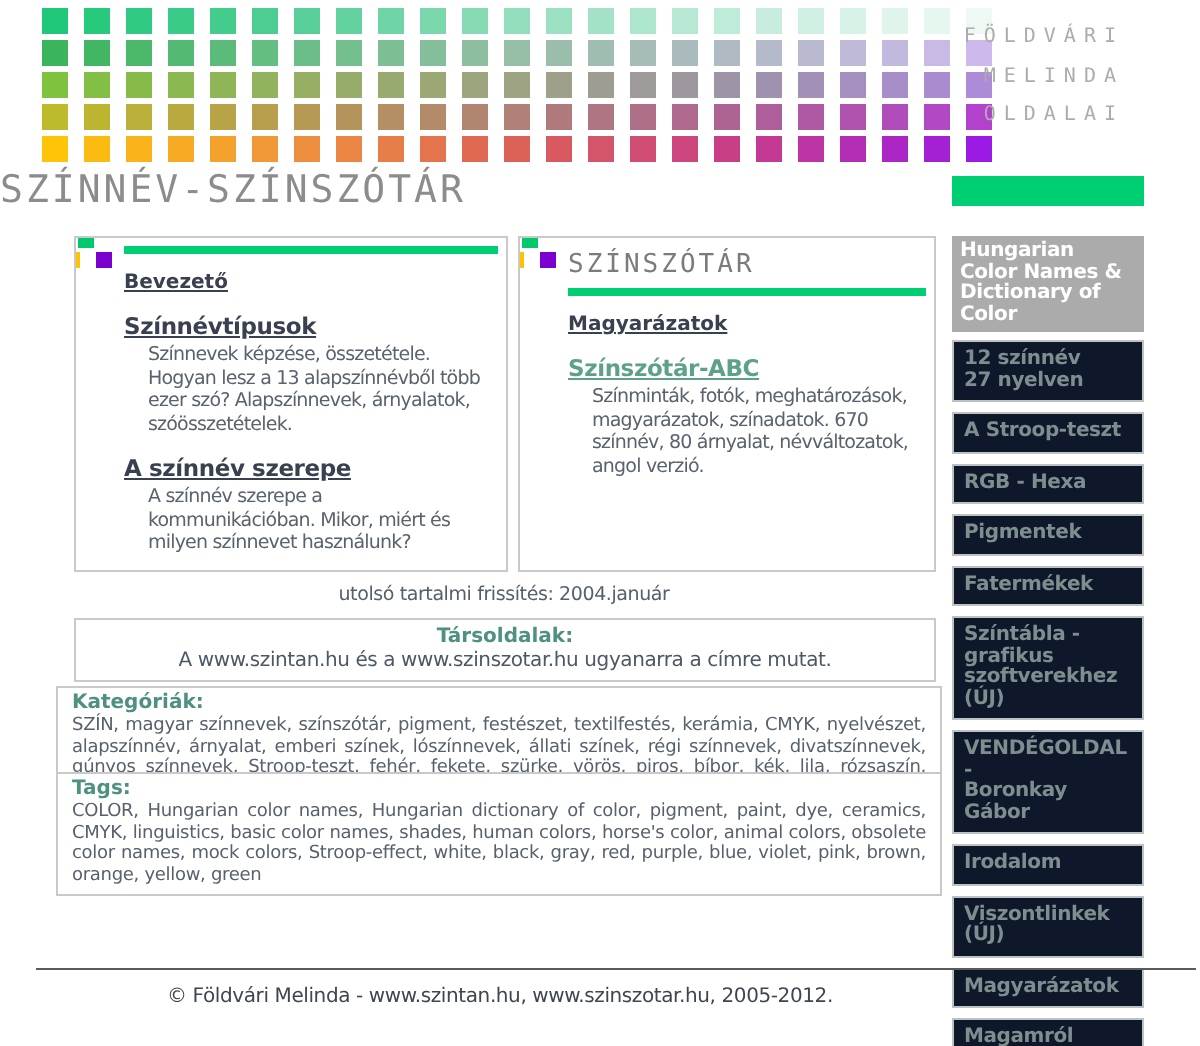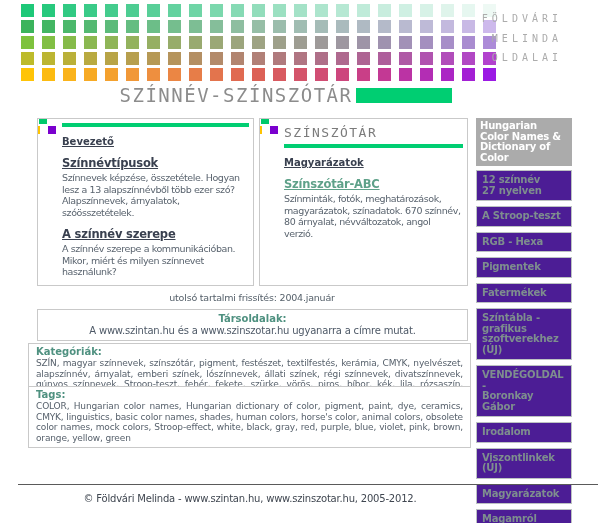--- a/index.html
+++ b/index.html
@@ -10,21 +10,21 @@
   .grid { position:absolute; left:21px; top:4px; display:grid;
           grid-template-columns:repeat(23,13px); grid-auto-rows:13px;
           column-gap:8px; row-gap:3px; }
   .gridsq { width:13px; height:13px; }
   .author { position:absolute; top:9px; right:38px; text-align:right;
             font-family:"DejaVu Sans Mono", monospace; font-size:10px;
             letter-spacing:4px; line-height:19.5px; color:#ACACAC; white-space:nowrap; }
 
   
   .titlerow { position:absolute; top:84px; left:0; right:28px; display:flex;
-              justify-content:center; align-items:center; gap:4px; }
+              justify-content:space-between; align-items:center; gap:4px; }
   .title { font-family:"DejaVu Sans Mono", monospace; font-size:19px;
            letter-spacing:1.5px; color:#8C8C8C; white-space:nowrap; }
   .titleblock { width:96px; height:15px; }
 
   
   .box { position:absolute; box-sizing:border-box; border:1px solid #C9C9C9; background:#fff; }
 
   
   .col { top:118px; height:168px; overflow:hidden; }
   #col0 { left:37px; width:217px; }
@@ -36,30 +36,30 @@
   .colhead { margin:6px 0 0 24px; font-family:"DejaVu Sans Mono", monospace;
              font-size:13px; letter-spacing:1.5px; color:#7B7B7B; }
   .greenbar { margin:4px 4px 0 24px; height:4px; }
   .colcontent { padding:0 6px 0 24px; }
   .link-sm { display:block; width:max-content; margin-top:9px; font-size:10px; font-weight:bold;
              color:#39404F; text-decoration:underline; cursor:pointer; }
   .link-lg { display:block; width:max-content; margin-top:9px; font-size:11.5px; font-weight:bold;
              color:#39404F; text-decoration:underline; white-space:nowrap;
              letter-spacing:-0.2px; cursor:pointer; }
   .link-lg.teal { color:#5EA189; }
-  .desc { margin:2px 0 0 0; font-size:9.5px; line-height:11.5px;
+  .desc { margin:2px 0 0 12px; font-size:9.5px; line-height:11.5px;
           letter-spacing:-0.4px; color:#59636E; }
 
   
   .sidebar { position:absolute; left:476px; top:118px; width:96px; }
   .sidehead { background:#ABABAB; color:#ffffff; font-weight:bold; font-size:10px;
               line-height:10.5px; padding:3px 4px; margin-bottom:4px; letter-spacing:-0.2px; }
   .side-item { border:1px solid #BCC2C2; color:#7E8E8E; font-weight:bold; font-size:10px;
                line-height:10.5px; padding:4px 5px; margin-bottom:5px; letter-spacing:-0.2px;
-               box-sizing:border-box; cursor:pointer; background:#4c1d95; }
+               box-sizing:border-box; cursor:pointer; background:#0f172a; }
 
   
   .update { position:absolute; top:292px; left:37px; width:430px; text-align:center;
             font-size:9.5px; color:#55606A; letter-spacing:-0.2px; }
   .partner { left:37px; top:309px; width:431px; text-align:center; padding:3px 2px 4px; }
   .boxtitle { color:#4F9180; font-weight:bold; font-size:10px; }
   .boxtext-center { font-size:10px; color:#4D5866; margin-top:1px; letter-spacing:-0.2px; }
   .cats { left:28px; top:343px; width:443px; padding:2px 7px 4px; }
   .tags { left:28px; top:386px; width:443px; padding:2px 7px 4px; }
   .smalltext { font-size:9px; line-height:10.5px; color:#57616C; text-align:justify;

